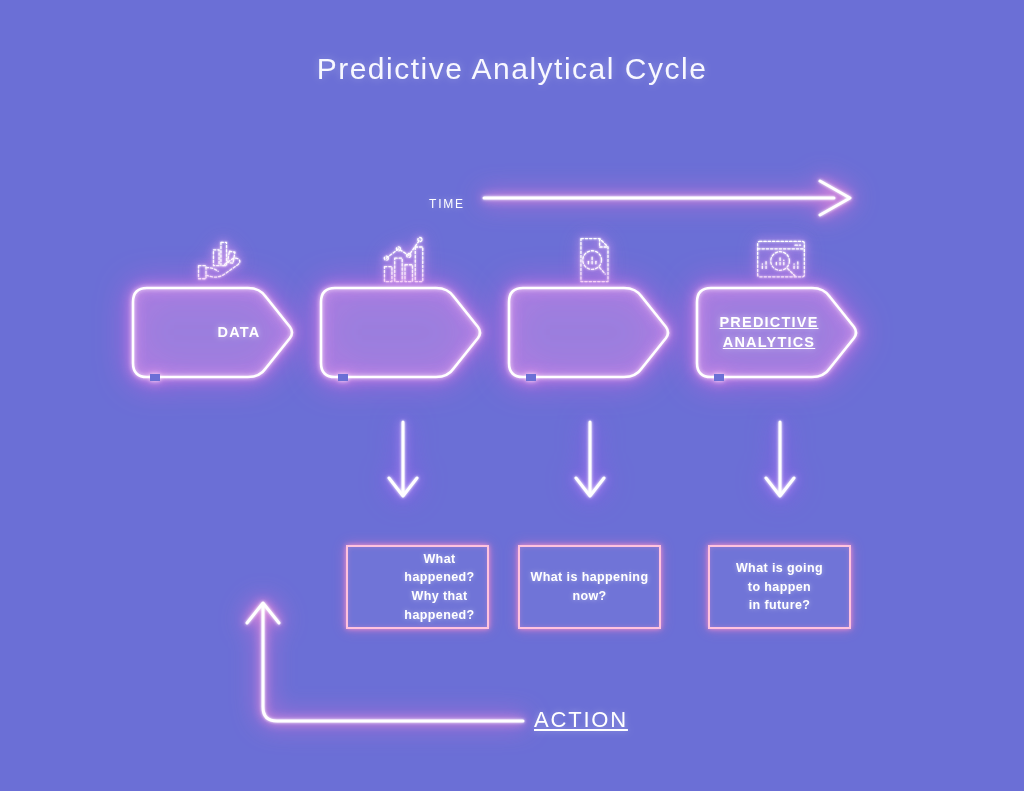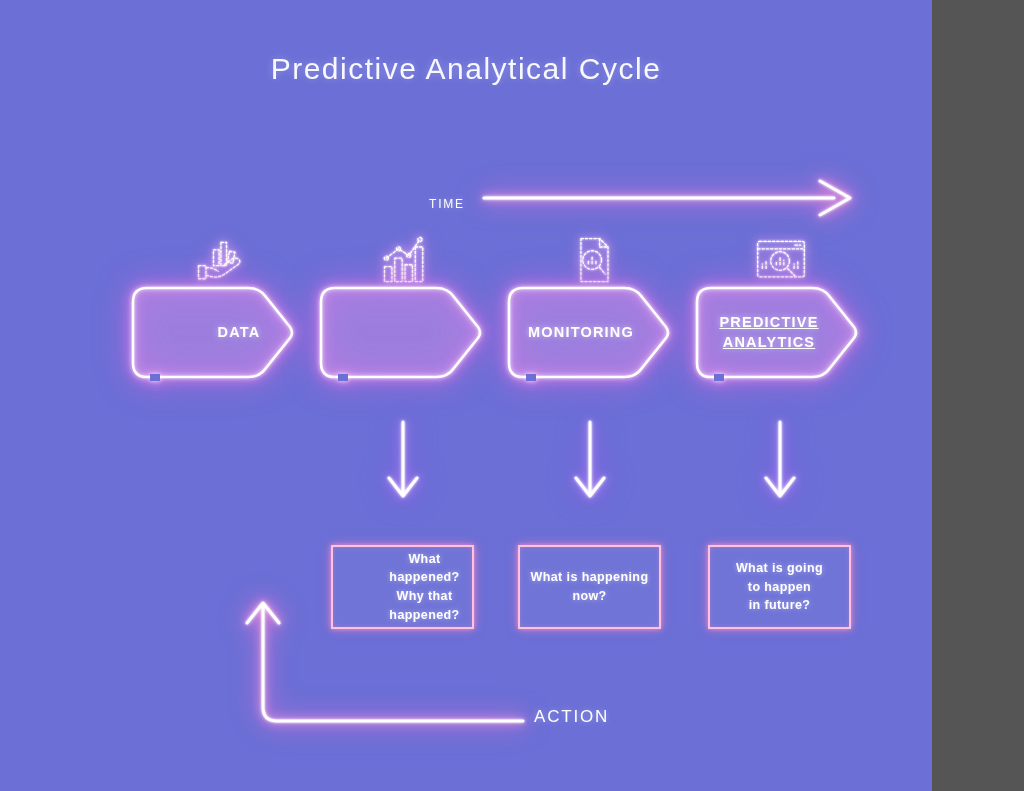--- a/index.html
+++ b/index.html
@@ -2,35 +2,35 @@
 <html><head>
 <meta charset="utf-8">
 <style>
   :root{
     --bg:#6B6FD6;
     --text:#FFFFFF;
     --outcome-border:#FFC2DE;
   }
   html,body{margin:0;padding:0;background:#555;}
   .canvas{
-    position:relative;width:932px;height:791px;overflow:hidden;
+    position:relative;width:1024px;height:791px;overflow:hidden;
     background:var(--bg);
     font-family:"Liberation Sans","DejaVu Sans",sans-serif;
   }
   .title{
     position:absolute;top:52px;left:0;width:100%;text-align:center;
     color:#F8F8FF;font-size:30px;font-weight:400;letter-spacing:1.5px;
     text-shadow:0 0 8px rgba(255,255,255,.30);
   }
   .axis-label{
     position:absolute;color:#fff;letter-spacing:1.8px;font-weight:400;
     text-shadow:0 0 6px rgba(255,255,255,.35);
   }
   .time-label{left:429px;top:185px;font-size:12px;margin-top:12px;}
-  .action-label{left:534px;top:707px;font-size:17px;}
+  .action-label{left:534px;top:707px;font-size:22px;text-decoration:underline;}
   svg{display:block;overflow:visible;}
   .neon-pink{filter:drop-shadow(0 0 1.5px #fff) drop-shadow(0 0 5px #ff9be0) drop-shadow(0 0 12px #e070d8);}
   .neon-magenta{filter:drop-shadow(0 0 2px #ffe3fb) drop-shadow(0 0 6px #f693ee) drop-shadow(0 0 15px #d95fe0);}
   .neon-violet{filter:drop-shadow(0 0 1.5px #fff) drop-shadow(0 0 5px #b78cf7) drop-shadow(0 0 13px #8f5ae8);}
   .neon-icon{filter:drop-shadow(0 0 1px #fff) drop-shadow(0 0 4px rgba(245,175,246,.85)) drop-shadow(0 0 9px rgba(222,120,235,.45));}
   .time-arrow{position:absolute;left:482px;top:176px;}
   .action-arrow{position:absolute;left:243px;top:597px;}
   .stage-icon{position:absolute;top:233px;width:56px;height:56px;}
   .icon-0{left:192px;} .icon-1{left:377px;} .icon-2{left:566px;} .icon-3{left:753px;}
   .pentagon{position:absolute;top:285px;}
@@ -43,21 +43,21 @@
   }
   .lab-0{left:134px;padding-left:34px;} .lab-1{left:322px;} .lab-2{left:510px;} .lab-3{left:698px;text-decoration:underline;}
   .down-arrow{position:absolute;top:420px;}
   .da-0{left:381px;} .da-1{left:568px;} .da-2{left:758px;}
   .outcome{
     position:absolute;top:545px;width:143px;height:84px;box-sizing:border-box;
     border:2px solid var(--outcome-border);background:rgba(255,255,255,.04);
     box-shadow:0 0 5px rgba(255,150,205,.85),0 0 12px rgba(255,120,200,.45),inset 0 0 5px rgba(255,150,205,.3);
     display:flex;align-items:center;justify-content:center;text-align:center;padding:4px;
   }
-  .out-0{left:331px;padding-left:48px;} .out-1{left:518px;} .out-2{left:708px;}
+  .out-0{left:346px;padding-left:48px;} .out-1{left:518px;} .out-2{left:708px;}
   .outcome-text{
     color:#fff;font-weight:bold;font-size:12.5px;letter-spacing:.4px;line-height:1.5;
     white-space:pre-line;text-shadow:0 0 5px rgba(255,255,255,.45);
   }
 </style>
 </head>
 <body>
 
 <div class="canvas">
 
@@ -129,21 +129,20 @@
   <svg class="pentagon pent-2 neon-magenta" width="172" height="95" viewBox="0 0 172 95">
     <path d="M 17 3 H 118 Q 130 3 136 12 L 160 42 Q 164 47.5 160 53 L 136 83 Q 130 92 118 92 H 17 Q 3 92 3 78 V 17 Q 3 3 17 3 Z" fill="rgba(255,255,255,0.06)" stroke="#ffffff" stroke-width="2.6"></path>
     <rect x="20" y="89" width="10" height="7" style="fill:var(--bg)"></rect>
   </svg>
   <svg class="pentagon pent-3 neon-magenta" width="172" height="95" viewBox="0 0 172 95">
     <path d="M 17 3 H 118 Q 130 3 136 12 L 160 42 Q 164 47.5 160 53 L 136 83 Q 130 92 118 92 H 17 Q 3 92 3 78 V 17 Q 3 3 17 3 Z" fill="rgba(255,255,255,0.06)" stroke="#ffffff" stroke-width="2.6"></path>
     <rect x="20" y="89" width="10" height="7" style="fill:var(--bg)"></rect>
   </svg>
 
   <div class="stage-label lab-0">DATA</div>
-  <div class="stage-label lab-2">MONITORING</div>
   <div class="stage-label lab-3">PREDICTIVE
 ANALYTICS</div>
 
   <svg class="down-arrow da-0 neon-violet" width="44" height="84" viewBox="0 0 44 84">
     <g fill="none" stroke="#ffffff" stroke-width="3" stroke-linecap="round" stroke-linejoin="round">
       <path d="M 22 2 V 74"></path>
         <path d="M 8 58 L 22 76 L 36 58"></path>
     </g>
   </svg>
   <svg class="down-arrow da-1 neon-violet" width="44" height="84" viewBox="0 0 44 84">

